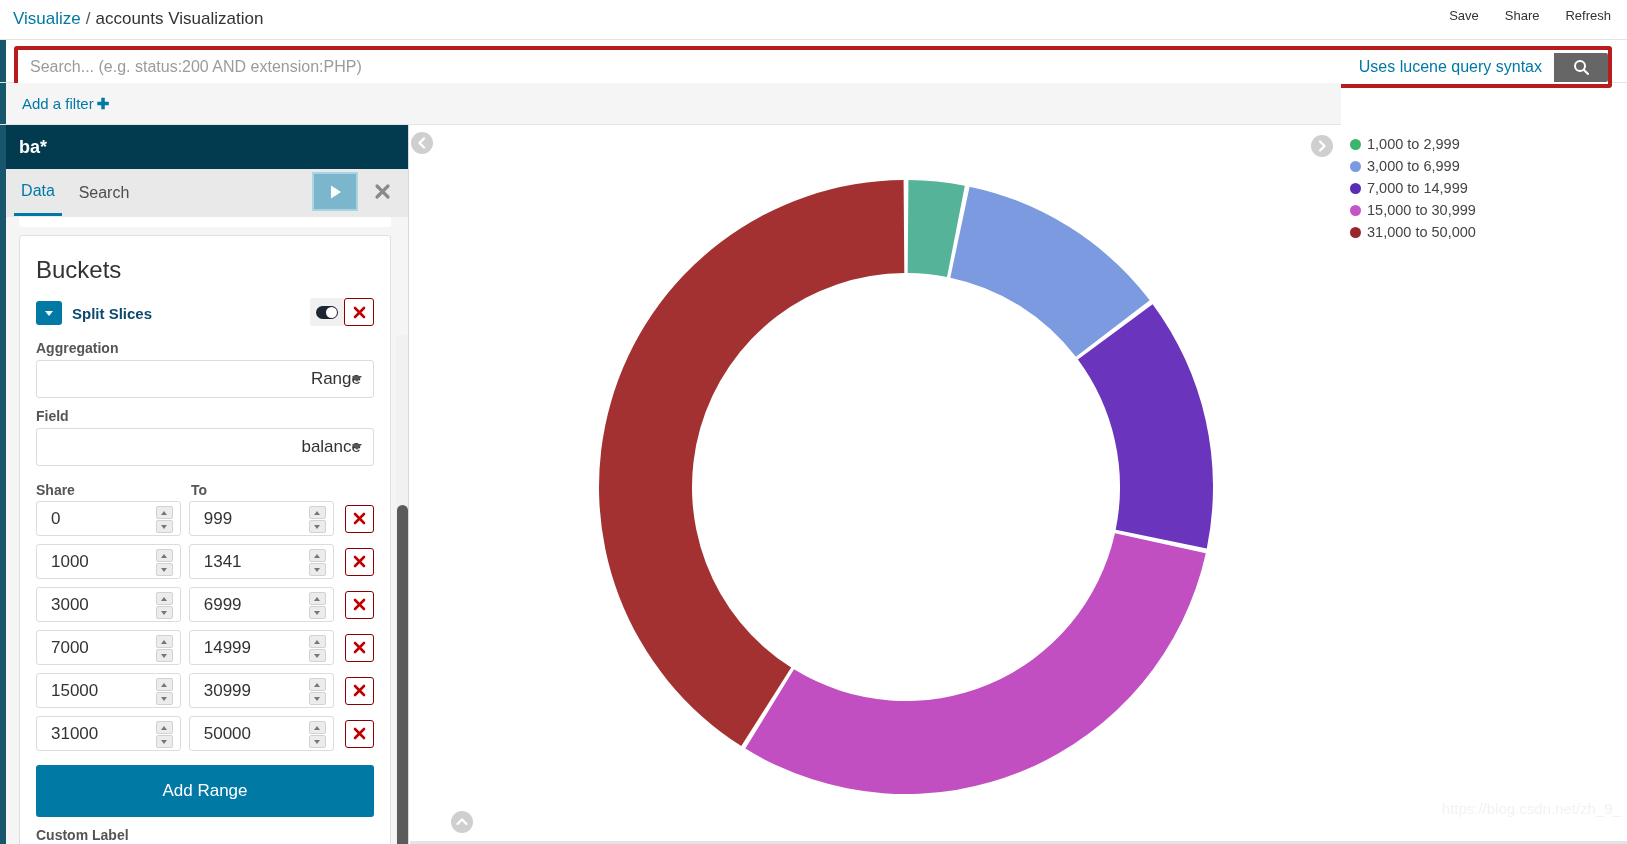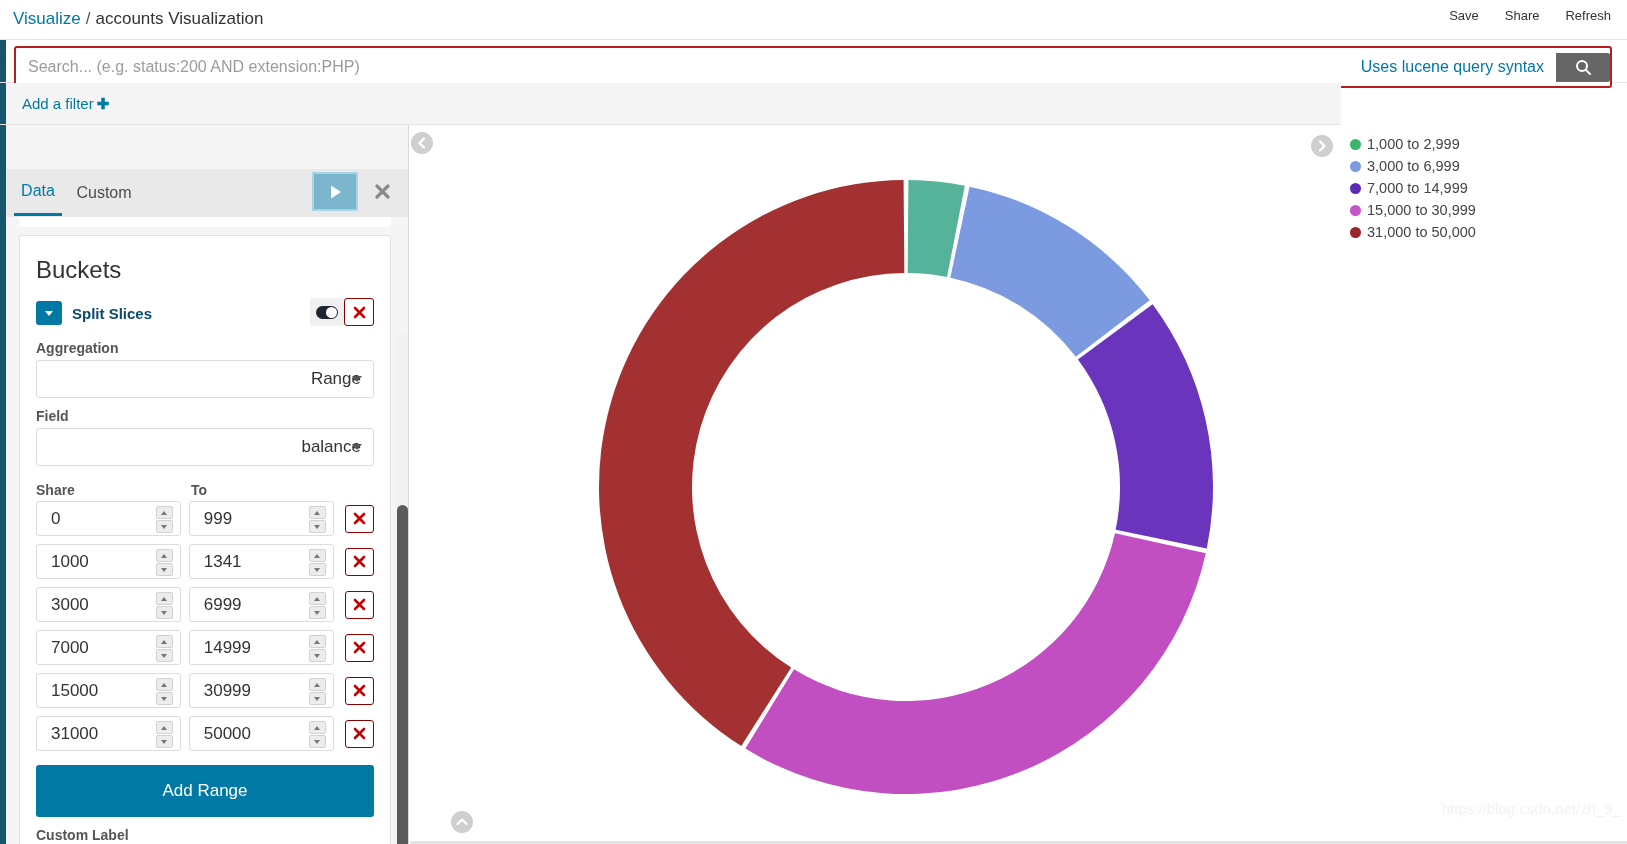--- a/index.html
+++ b/index.html
@@ -72,21 +72,21 @@
     left: 0; top: 0;
     width: 6px;
     height: 100%;
     background: #17566c;
   }
   .search-wrap {
     position: absolute;
     left: 14px; top: 6px;
     width: 1598px;
     height: 42px;
-    border: 2px solid #b91c1c;
+    border: 4px solid #b91c1c;
     border-radius: 3px;
     background: #fff;
     box-sizing: border-box;
     display: flex;
     align-items: center;
   }
   .search-input {
     border: 0;
     outline: none;
     flex: 1;
@@ -583,24 +583,25 @@
   <div class="filterbar">
     <div class="leftstripe"></div>
     <div class="add-filter">
       <span>Add a filter</span><span class="plus">✚</span>
     </div>
   </div>
 
   <div class="sidebar">
     <div class="sb-stripe"></div>
 
+    <div class="sb-header">ba*</div>
 
     <div class="sb-tabs">
       <div class="tab active" id="tab-data">Data</div>
-      <div class="tab" id="tab-options">Custom</div>
+      <div class="tab" id="tab-options">Search</div>
       <div class="apply-btn">
         <svg width="20" height="20" viewBox="0 0 20 20">
           <polygon points="6,3.5 16,10 6,16.5" fill="#ffffff"></polygon>
         </svg>
       </div>
       <div class="discard-btn">
         <svg width="17" height="17" viewBox="0 0 17 17">
           <line x1="3" y1="3" x2="14" y2="14" stroke="#8a8a8a" stroke-width="3.2" stroke-linecap="round"></line>
           <line x1="14" y1="3" x2="3" y2="14" stroke="#8a8a8a" stroke-width="3.2" stroke-linecap="round"></line>
         </svg>

